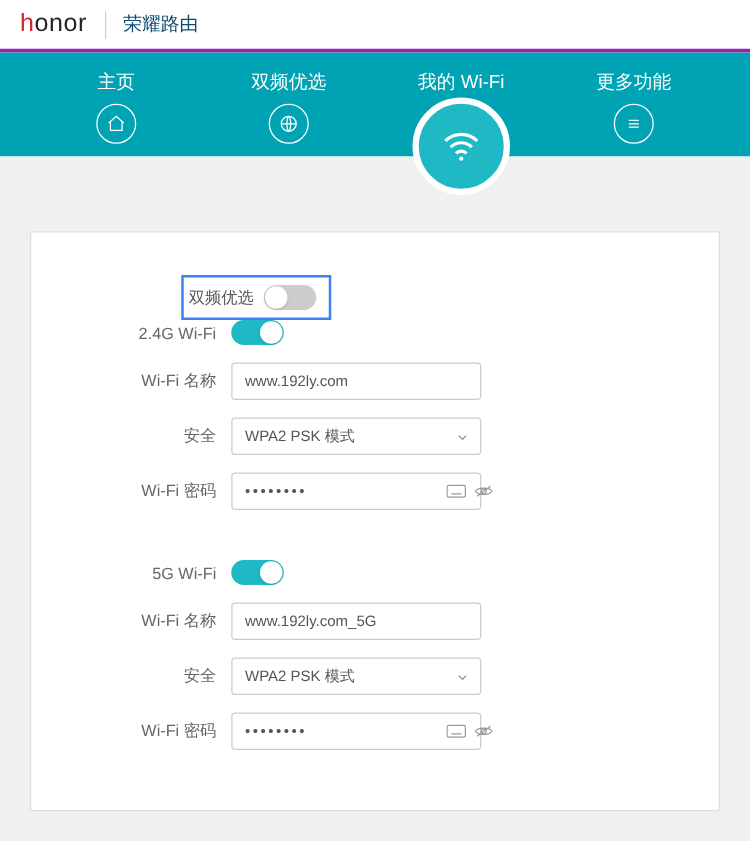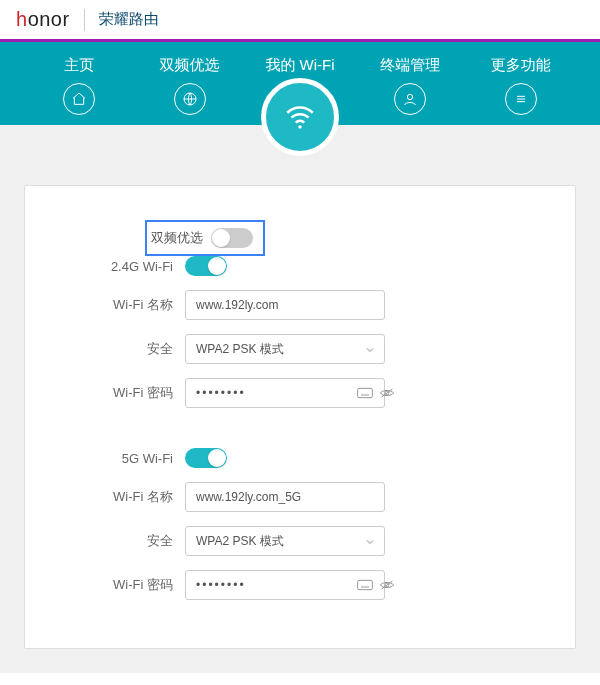--- a/index.html
+++ b/index.html
@@ -83,29 +83,20 @@
     <span class="big-circle">
       <svg viewBox="0 0 24 24" fill="none" stroke="#fff" stroke-width="1.8">
           <path d="M3 9c5-5 13-5 18 0"></path>
           <path d="M6 12.5c3.3-3.3 8.7-3.3 12 0"></path>
           <path d="M9 16c1.7-1.7 4.3-1.7 6 0"></path>
           <circle cx="12" cy="19" r="1.2" fill="#fff" stroke="none"></circle>
         </svg>
     </span>
   </div>
   <div class="nav-item">
-    <span class="nav-label">终端管理</span>
-    <span class="nav-icon-circle">
-      <svg viewBox="0 0 24 24">
-          <circle cx="12" cy="9" r="4"></circle>
-          <path d="M4 21c1-5 15-5 16 0"></path>
-        </svg>
-    </span>
-  </div>
-  <div class="nav-item">
     <span class="nav-label">更多功能</span>
     <span class="nav-icon-circle">
       <svg viewBox="0 0 24 24">
           <line x1="6" y1="8" x2="18" y2="8"></line>
           <line x1="6" y1="12" x2="18" y2="12"></line>
           <line x1="6" y1="16" x2="18" y2="16"></line>
         </svg>
     </span>
   </div>
 </div>

